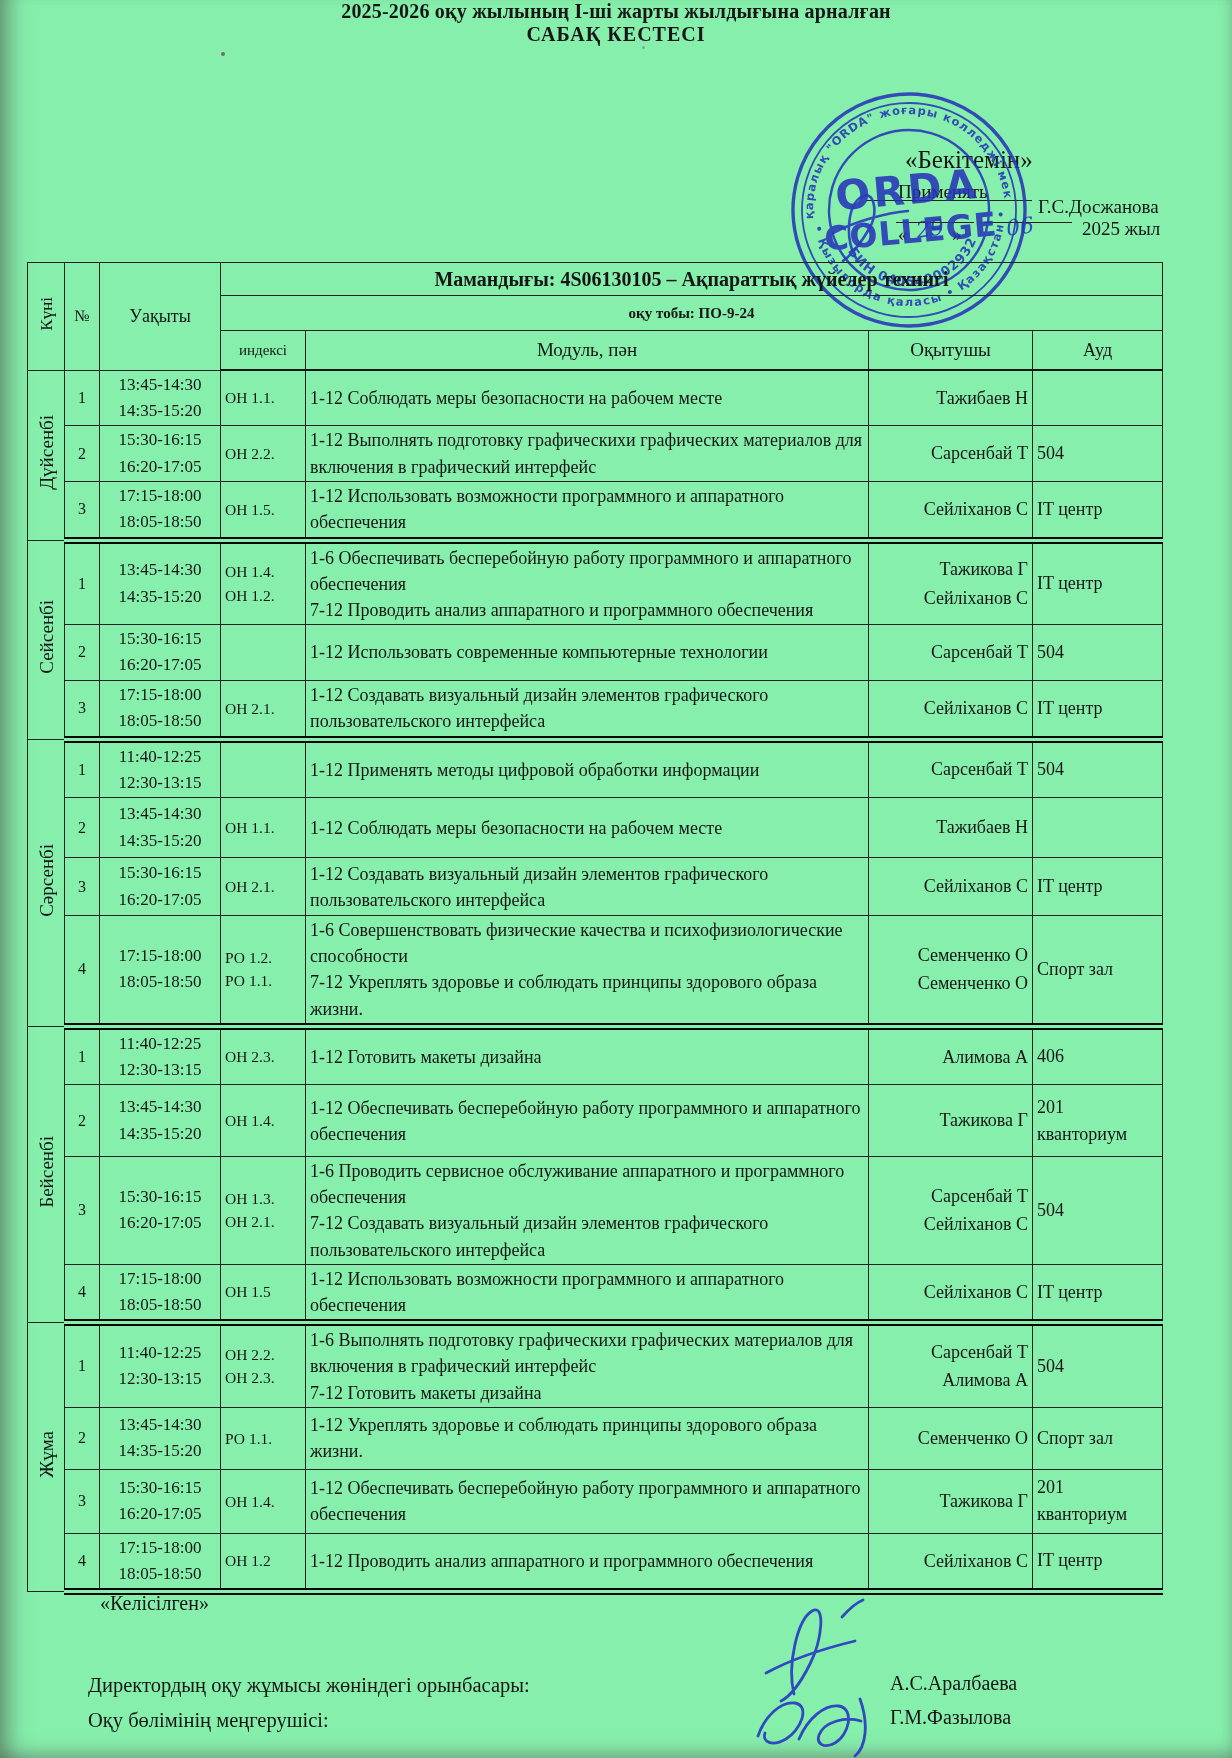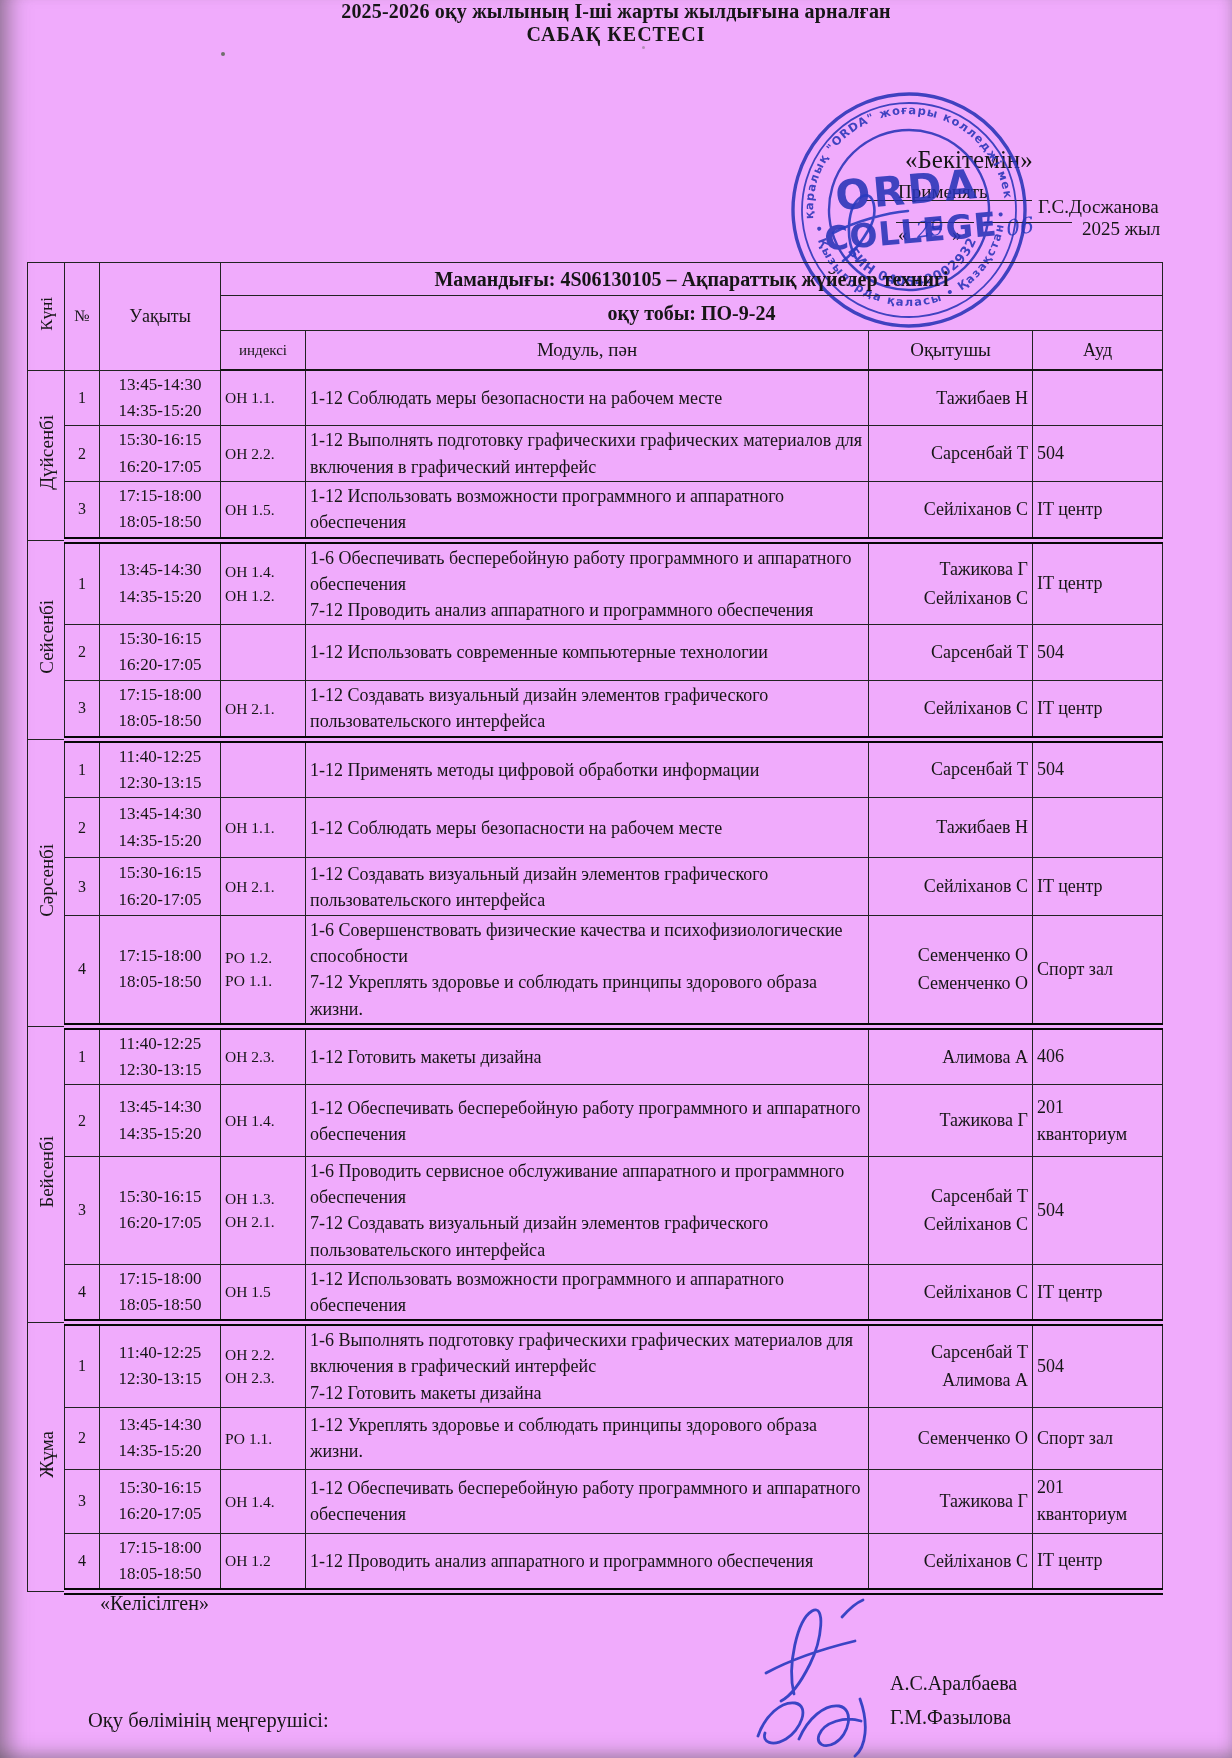--- a/index.html
+++ b/index.html
@@ -1,18 +1,18 @@
 <!DOCTYPE html>
 <html><head>
 <meta charset="utf-8">
 <style>
   html,body{margin:0;padding:0;background:#d6d6d2;}
   .paper{
     position:relative; width:1232px; height:1758px;
-    background:#f0abfc;
+    background:#86efac;
     font-family:"Liberation Serif", serif;
     color:#161616;
     overflow:hidden;
     box-shadow:inset 26px 0 22px -18px rgba(70,70,66,.55),
                inset -10px 0 14px -10px rgba(100,100,96,.35),
                inset 0 -16px 18px -12px rgba(90,90,86,.5);
   }
   .speck{position:absolute;background:#6f6f6b;border-radius:50%;}
   
   .title-wrap{position:absolute;left:0;top:82;width:1232px;text-align:center;}
@@ -28,21 +28,21 @@
   .date-year{position:absolute;left:1082px;top:218px;font-size:19px;}
   .stamp{position:absolute;left:783px;top:84px;width:252px;height:252px;transform:rotate(-5deg);opacity:.87;}
   
   table.sched{
     position:absolute;left:27px;top:262px;width:1135px;
     border-collapse:collapse;table-layout:fixed;
     font-size:18px;
   }
   .sched td,.sched th{border:1.5px solid #222;vertical-align:middle;padding:1px 4px;overflow:hidden;font-weight:normal;}
   .sched thead .spec-cell{font-size:20px;font-weight:bold;text-align:center;height:30px;}
-  .sched thead .group-cell{font-size:20px;font-weight:bold;text-align:center;height:32px;}
+  .sched thead .group-cell{font-size:15px;font-weight:bold;text-align:center;height:32px;}
   .sched thead .sub-hdr{height:36px;text-align:center;}
   .h-index{font-size:15px;}
   .h-module{font-size:19px;font-weight:bold;}
   .h-teacher{font-size:19px;font-weight:bold;}
   .h-room{font-size:18px;font-weight:bold;}
   .h-time{font-size:18px;text-align:center;}
   .h-num{font-size:16px;text-align:center;}
   .h-day{text-align:center;}
   .vert{writing-mode:vertical-rl;transform:rotate(180deg);display:inline-block;line-height:1;}
   .day-cell{text-align:center;font-size:19px;}
@@ -525,20 +525,21 @@
             <div>Сейліханов С</div>
           </td>
           <td class="room-cell">
             <div>IT центр</div>
           </td>
         </tr>
       </tbody>
   </table>
 
   <div class="agreed">«Келісілген»</div>
+  <div class="f-label1">Директордың оқу жұмысы  жөніндегі орынбасары:</div>
   <div class="f-label2">Оқу бөлімінің меңгерушісі:</div>
   <div class="f-name1">А.С.Аралбаева</div>
   <div class="f-name2">Г.М.Фазылова</div>
 
   <svg class="overlay-svg" width="1232" height="1758">
     <g fill="none" stroke="#2a3bc0" stroke-linecap="round">
       <path d="M856,258 C845,240 847,206 861,197 C874,189 879,212 869,229 C859,246 850,256 843,261 M833,233 C856,221 886,213 908,211" stroke-width="2.6" opacity=".9"></path>
       <path d="M794,1694 C787,1666 797,1620 812,1611 C826,1603 822,1640 810,1664 C799,1686 789,1697 781,1701 M766,1673 C792,1659 826,1648 855,1641 M842,1617 C850,1608 858,1602 863,1600" stroke-width="2.8" opacity=".92"></path>
       <path d="M758,1736 C765,1716 781,1701 795,1703 C811,1706 800,1731 786,1739 C772,1747 762,1742 765,1733 M799,1739 C808,1718 825,1704 839,1706 C855,1709 849,1735 835,1743 C824,1749 816,1744 819,1735 C824,1722 845,1716 861,1721 M860,1699 C869,1724 866,1747 855,1756" stroke-width="2.8" opacity=".92"></path>
     </g>

